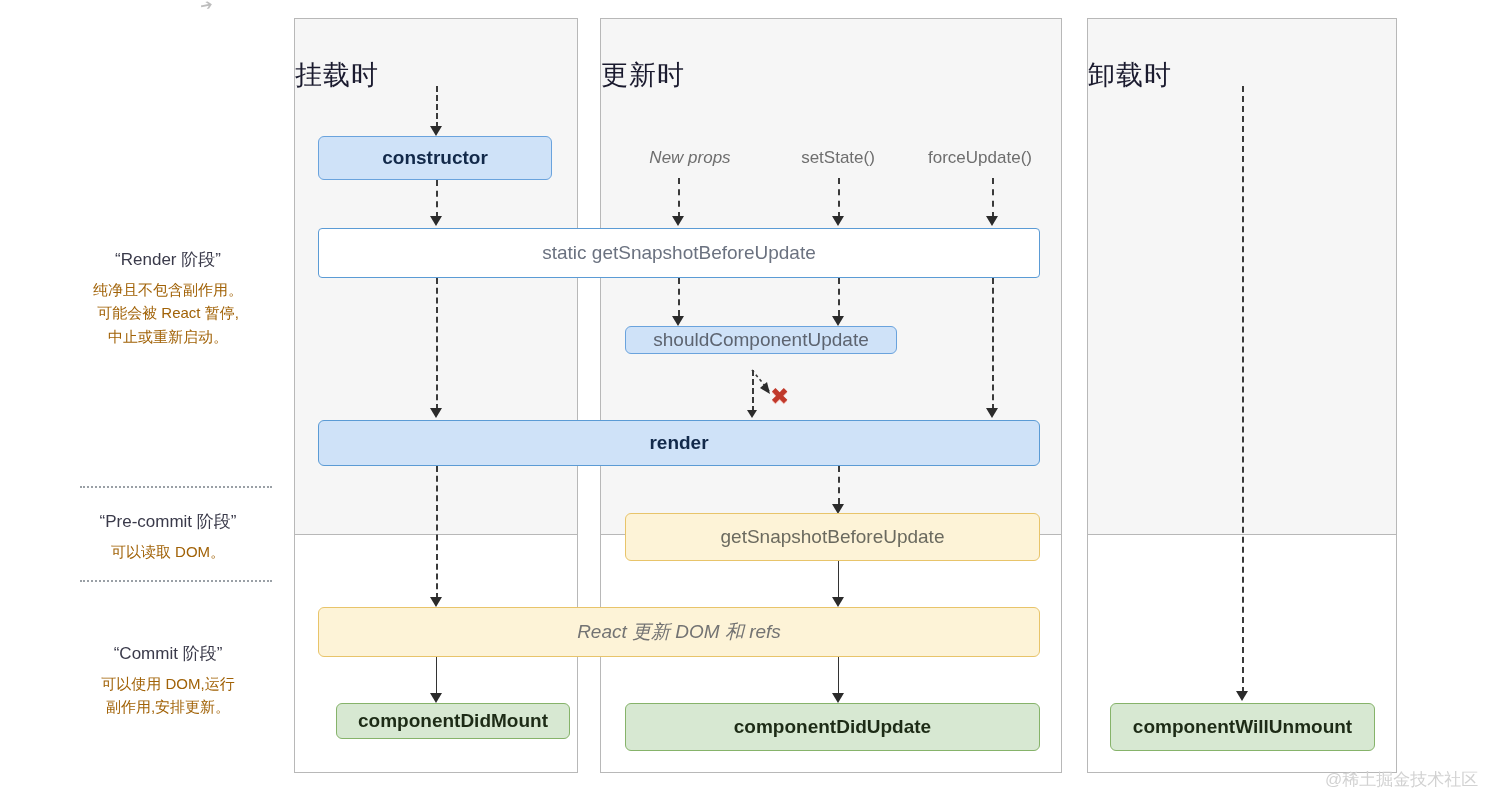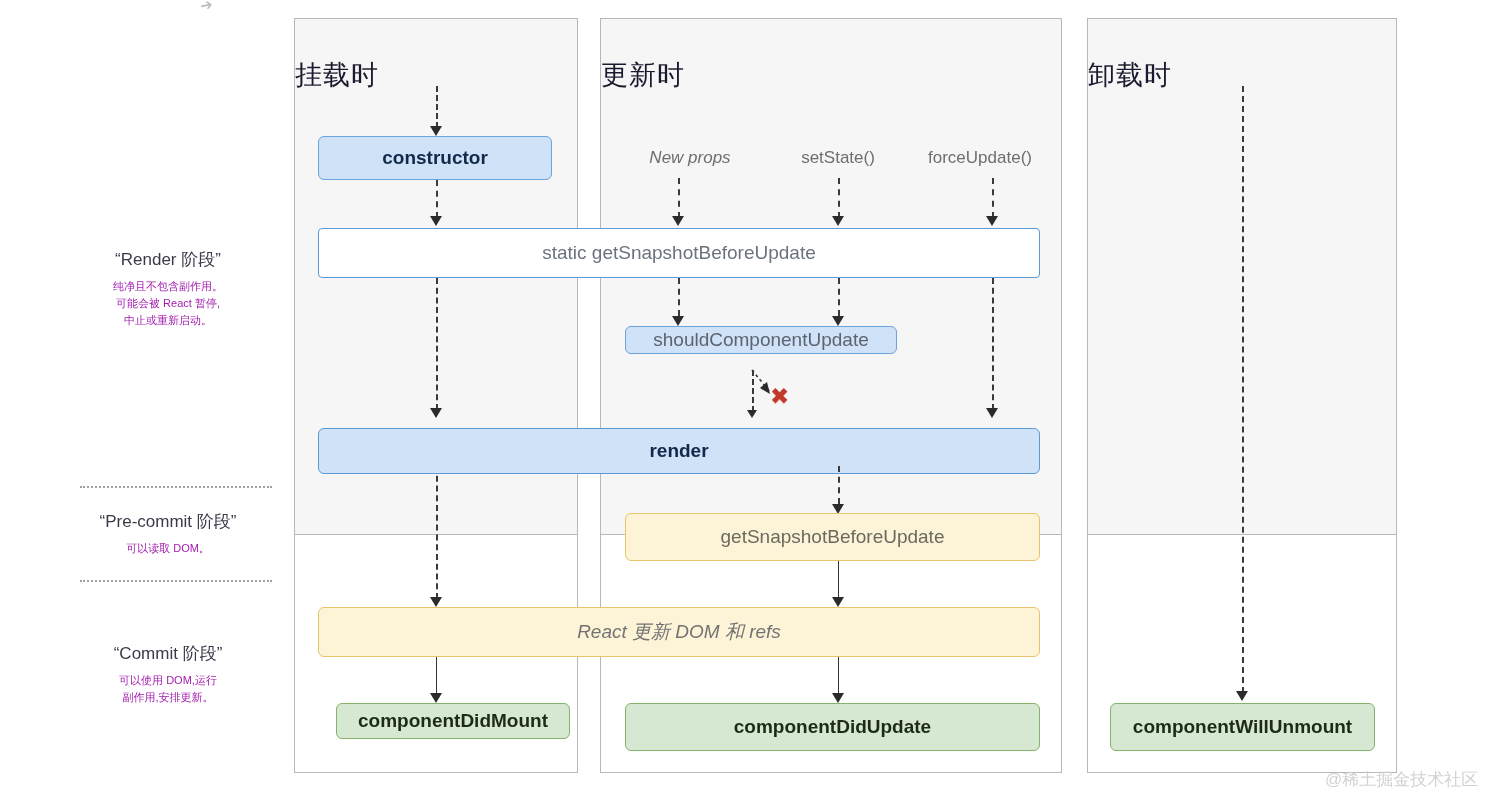--- a/index.html
+++ b/index.html
@@ -51,22 +51,22 @@
     left: 53px;
     text-align: center;
   }
   .legend-title {
     color: #3a3a4a;
     font-size: 17px;
     margin-bottom: 7px;
     white-space: nowrap;
   }
   .legend-desc {
-    color: #a21caf;
-    font-size: 11px;
+    color: #a16207;
+    font-size: 15px;
     line-height: 1.55;
   }
   .dotted-rule {
     position: absolute;
     left: 80px;
     width: 192px;
     height: 0;
     border-top: 2px dotted #9aa0a6;
   }
 
@@ -274,21 +274,21 @@
 
   <div class="vline dashed" style="left:752px; top:370px; height:42px;"></div>
   <div class="arrowhead small" style="left:752px; top:410px;"></div>
 
   <svg style="position:absolute; left:740px; top:368px; width:48px; height:44px; overflow:visible;">
     <line x1="12" y1="2" x2="30" y2="24" stroke="#3a3a3a" stroke-width="1.6" stroke-dasharray="3,3"></line>
     <polygon points="30,26 20,20 27,14" fill="#2b2b2b"></polygon>
   </svg>
   <div class="x-mark" style="left:770px; top:385px;">✖</div>
 
-  <div class="node blue-wide" style="left:318px; top:420px; width:722px; height:46px;margin-top:8px;">render</div>
+  <div class="node blue-wide" style="left:318px; top:420px; width:722px; height:46px;">render</div>
 
   <div class="vline dashed" style="left:838px; top:466px; height:38px;"></div>
   <div class="arrowhead" style="left:838px; top:504px;"></div>
 
   <div class="node yellow" style="left:625px; top:513px; width:415px; height:48px;">getSnapshotBeforeUpdate</div>
 
   <div class="vline solid" style="left:838px; top:561px; height:38px;"></div>
   <div class="arrowhead" style="left:838px; top:597px;"></div>
 
   <div class="node yellow-italic" style="left:318px; top:607px; width:722px; height:50px; font-size:19px;">React 更新 DOM 和 refs</div>

